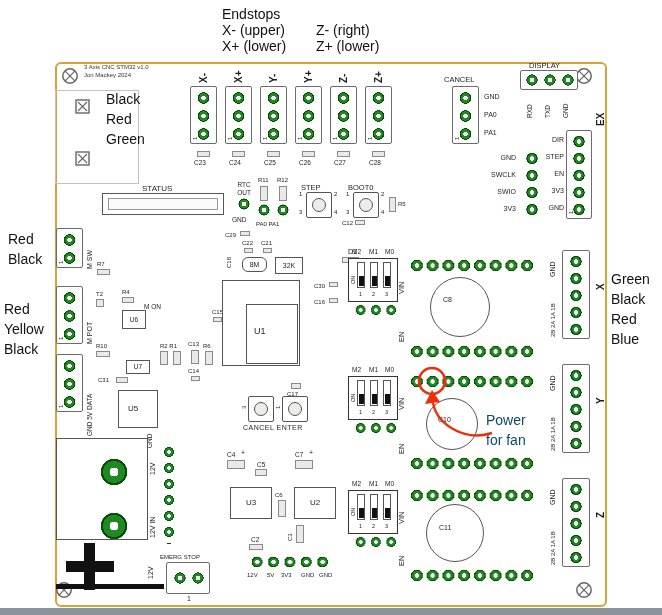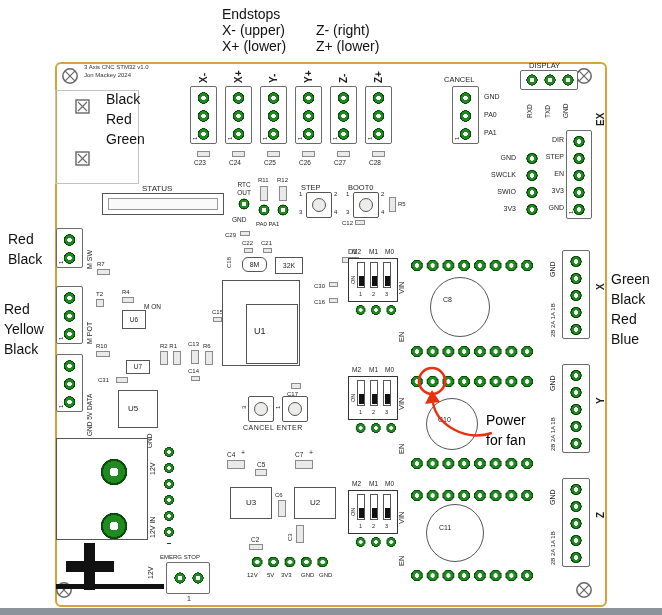--- a/index.html
+++ b/index.html
@@ -27,21 +27,21 @@
   
   .pv18{background-image:radial-gradient(circle at 50% 9px,#fff 0 2.4px,#1f8a1f 2.4px 4.7px,#0a4d0a 4.7px 5.7px,rgba(255,255,255,0) 5.9px);background-size:100% 18px;background-repeat:repeat-y;background-position:0 2px}
   .pv17{background-image:radial-gradient(circle at 50% 8.5px,#fff 0 2.4px,#1f8a1f 2.4px 4.6px,#0a4d0a 4.6px 5.5px,rgba(255,255,255,0) 5.7px);background-size:100% 17px;background-repeat:repeat-y;background-position:0 2px}
   .pv16{background-image:radial-gradient(circle at 50% 8px,#fff 0 2px,#1f8a1f 2px 4px,#0a4d0a 4px 4.9px,rgba(255,255,255,0) 5.1px);background-size:100% 16px;background-repeat:repeat-y}
   .ph18{background-image:radial-gradient(circle at 9px 50%,#fff 0 2.4px,#1f8a1f 2.4px 4.6px,#0a4d0a 4.6px 5.5px,rgba(255,255,255,0) 5.7px);background-size:18px 100%;background-repeat:repeat-x;background-position:2px 0}
   .ph157{background-image:radial-gradient(circle at 7.9px 50%,#fff 0 2.4px,#1f8a1f 2.4px 4.8px,#0a4d0a 4.8px 5.8px,rgba(255,255,255,0) 6px);background-size:15.75px 100%;background-repeat:repeat-x;background-position:1px 0}
   .ph15s{background-image:radial-gradient(circle at 7.6px 50%,#fff 0 2px,#1f8a1f 2px 4px,#0a4d0a 4px 4.8px,rgba(255,255,255,0) 5px);background-size:15.3px 100%;background-repeat:repeat-x}
   .ph16{background-image:radial-gradient(circle at 8px 50%,#fff 0 2.2px,#1f8a1f 2.2px 4.4px,#0a4d0a 4.4px 5.3px,rgba(255,255,255,0) 5.5px);background-size:16.4px 100%;background-repeat:repeat-x;background-position:1px 0}
   .pad1{background-image:radial-gradient(circle at 50% 50%,#fff 0 2.3px,#1f8a1f 2.3px 4.5px,#0a4d0a 4.5px 5.4px,rgba(255,255,255,0) 5.6px)}
   .bigpad{background-image:radial-gradient(circle at 50% 50%,#fff 0 4.5px,#1f8a1f 4.5px 11px,#0a4d0a 11px 13px,rgba(255,255,255,0) 13.4px)}
-  .red{color:#000000}
+  .red{color:#0c4a6e}
   .eslbl{font-weight:600;font-size:10px}
 </style>
 </head>
 <body>
 
 <div id="scene">
 
   <div class="a board" style="left:55px;top:62px;width:552px;height:545px"></div>
   <div class="a notch" style="left:55px;top:90px;width:84px;height:94px"></div>
 

